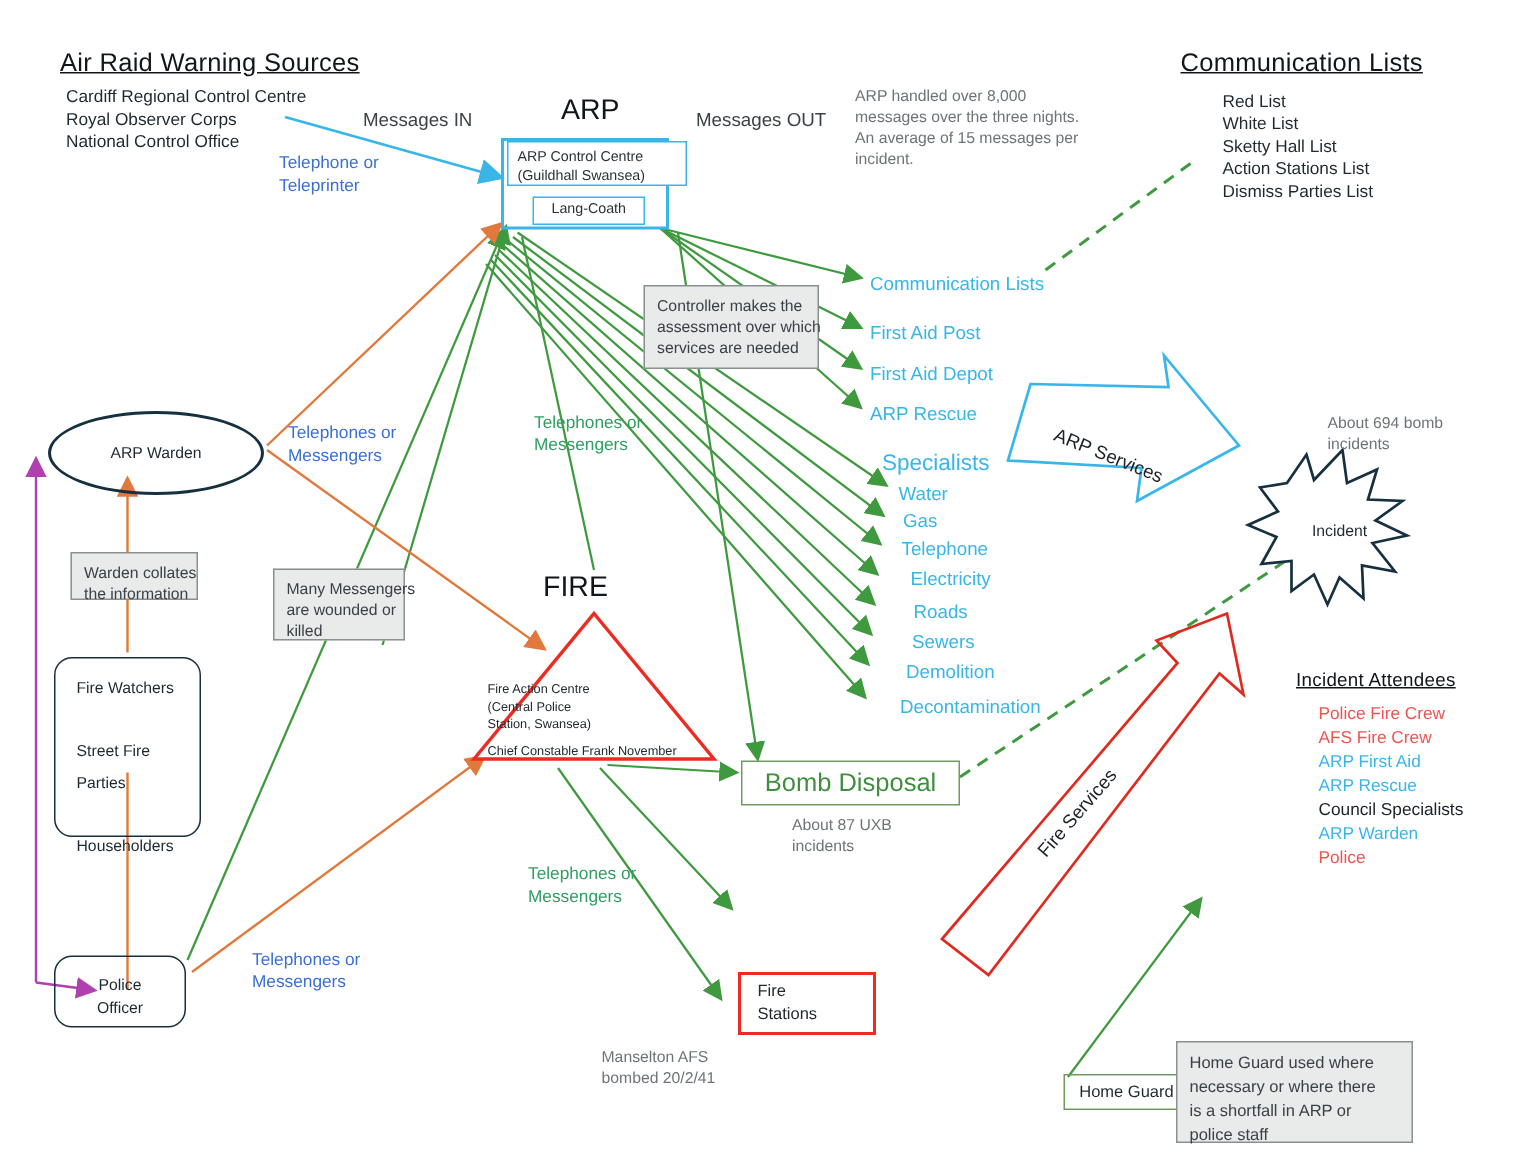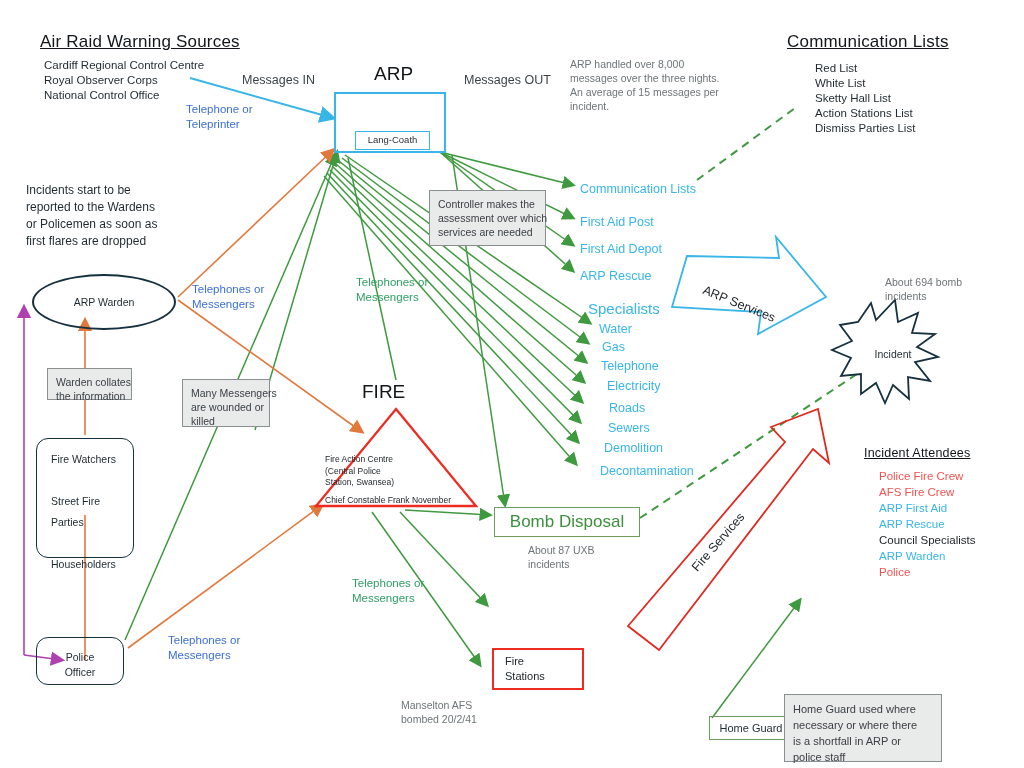--- a/index.html
+++ b/index.html
@@ -124,20 +124,22 @@
     <div>Royal Observer Corps</div>
     <div>National Control Office</div>
   </div>
 
   <div class="abs mid-label" style="left:242px;top:73px;">Messages IN</div>
   <div class="abs lbl-blue" style="left:186px;top:102px;white-space:pre;">Telephone or
 Teleprinter</div>
 
   <div class="abs big-label" style="left:374px;top:63px;">ARP</div>
   <div class="abs arpbox" style="left:334px;top:92px;width:112px;height:61px;"></div>
+  <div class="abs innerbox" style="left:338px;top:94px;width:120px;height:30px;white-space:pre;background:#fff;">ARP Control Centre
+(Guildhall Swansea)</div>
   <div class="abs innerbox" style="left:355px;top:131px;width:75px;height:19px;background:#fff;display:flex;align-items:center;justify-content:center;padding:0;">Lang-Coath</div>
 
   <div class="abs mid-label" style="left:464px;top:73px;">Messages OUT</div>
 
   <div class="abs note" style="left:570px;top:57px;white-space:pre;">ARP handled over 8,000
 messages over the three nights.
 An average of 15 messages per
 incident.</div>
 
   <div class="abs hdr" style="left:787px;top:32px;">Communication Lists</div>
@@ -162,24 +164,20 @@
   <div class="abs svc" style="left:602px;top:337px;">Gas</div>
   <div class="abs svc" style="left:601px;top:356px;">Telephone</div>
   <div class="abs svc" style="left:607px;top:376px;">Electricity</div>
   <div class="abs svc" style="left:609px;top:398px;">Roads</div>
   <div class="abs svc" style="left:608px;top:418px;">Sewers</div>
   <div class="abs svc" style="left:604px;top:438px;">Demolition</div>
   <div class="abs svc" style="left:600px;top:461px;">Decontamination</div>
 
   <div class="abs rot-cal" style="left:706px;top:283px;transform:rotate(22deg);transform-origin:0 0;">ARP Services</div>
 
-  <div class="abs body-txt" style="left:26px;top:182px;white-space:pre;font-size:12px;line-height:17px;">Incidents start to be
-reported to the Wardens
-or Policemen as soon as
-first flares are dropped</div>
 
   <div class="abs oval" style="left:32px;top:274px;width:144px;height:56px;">ARP Warden</div>
 
   <div class="abs lbl-blue" style="left:192px;top:282px;white-space:pre;">Telephones or
 Messengers</div>
 
   <div class="abs greybox" style="left:47px;top:368px;width:85px;height:32px;white-space:pre;">Warden collates
 the information</div>
 
   <div class="abs greybox" style="left:182px;top:379px;width:88px;height:48px;white-space:pre;">Many Messengers

